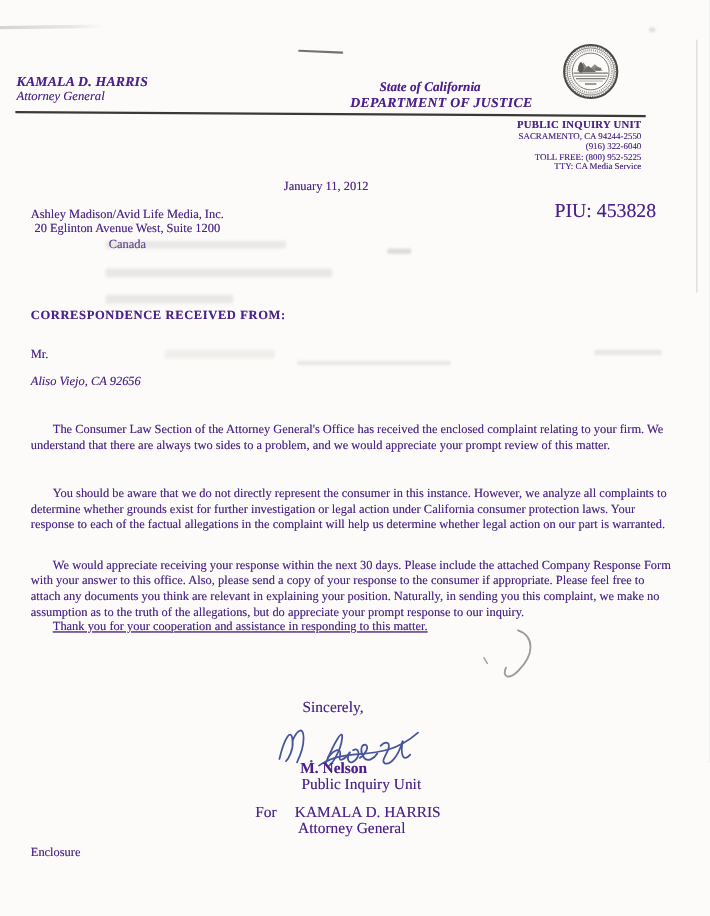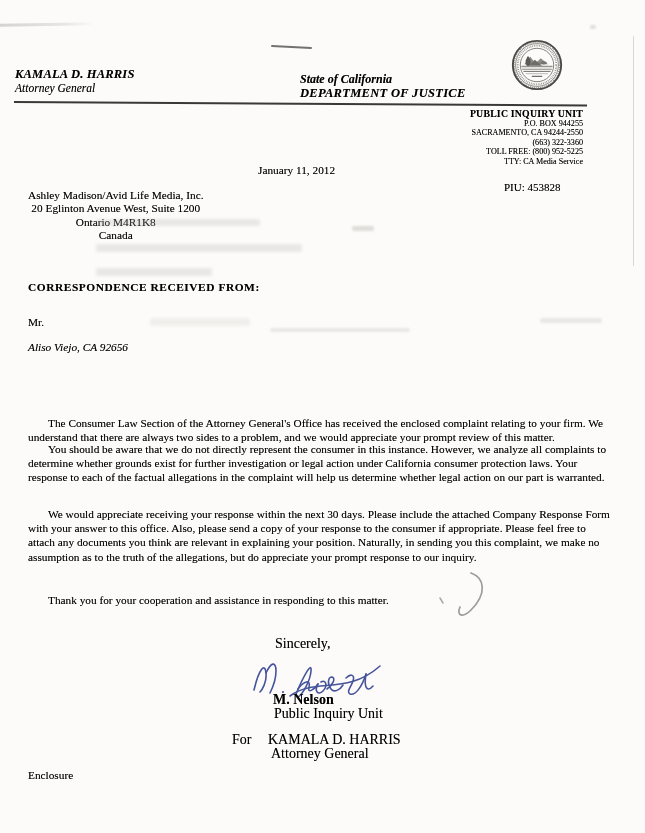--- a/index.html
+++ b/index.html
@@ -3,32 +3,32 @@
 <meta charset="utf-8">
 <style>
   html,body{margin:0;padding:0;background:#e8e8e6;}
   .page{
     position:relative;width:645px;height:833px;margin:0;
     background:#fcfbf9;overflow:hidden;
     font-family:"Liberation Serif", serif;
     color:#2e2d2b;
   }
   .abs{position:absolute;}
-  .txt{color:#000000;text-shadow:0 0 0.4px rgba(60,58,55,.55);}
+  .txt{color:#4c1d95;text-shadow:0 0 0.4px rgba(60,58,55,.55);}
   
   .hdr-name{font-size:12.5px;font-weight:bold;font-style:italic;letter-spacing:.2px;}
   .hdr-title{font-size:11.5px;font-style:italic;}
-  .hdr-state{font-size:12px;font-weight:bold;font-style:italic;text-align:left;}
-  .hdr-dept{font-size:12.5px;font-weight:bold;font-style:italic;letter-spacing:.3px;}
+  .hdr-state{font-size:12px;font-weight:bold;font-style:italic;text-align:center;}
+  .hdr-dept{font-size:12.5px;font-weight:bold;font-style:italic;text-align:right;letter-spacing:.3px;}
   .rule{height:2.2px;background:#3a3937;transform:rotate(0.35deg);transform-origin:left center;}
   
   .piu-block{text-align:right;line-height:9.6px;}
   .piu-title{font-size:9.8px;font-weight:bold;letter-spacing:.2px;}
   .piu-line{font-size:8.1px;}
-  .piu-ref{font-size:11px;}
+  .piu-ref{font-size:18px;}
   
   .body-line{font-size:11.3px;line-height:13.6px;}
   .para{font-size:11.3px;line-height:14.2px;width:585px;text-indent:20px;margin:0;}
   .heading{font-size:11.4px;font-weight:bold;letter-spacing:.55px;}
   .addr{line-height:13.4px;font-size:11.3px;text-align:center;}
   
   .smudge{background:#b9b6b2;opacity:.28;filter:blur(1.4px);border-radius:2px;}
   .speck{background:#a9a6a2;opacity:.35;filter:blur(1px);border-radius:2px;}
   .edge-line{width:1px;background:#cfcdc9;opacity:.8;}
   .streak{background:linear-gradient(90deg,#b5b3b0,#d8d6d3 70%,transparent);opacity:.55;height:3px;transform:rotate(-0.8deg);}
@@ -69,53 +69,51 @@
       <circle cx="23" cy="25.5" r="1.8" fill="#5d5b57"></circle>
       <ellipse cx="44" cy="32" rx="4" ry="2.2" fill="#76746f"></ellipse>
       <rect x="28" y="49.5" width="14" height="1.6" fill="#6b6965"></rect>
     </svg>
   </div>
 
   <div class="abs rule" style="left:14px;top:101px;width:573px;"></div>
 
   <div class="abs txt piu-block" style="left:330px;top:109px;width:253px;">
     <div class="piu-title">PUBLIC INQUIRY UNIT</div>
-    <div class="piu-line">P.O. BOX 944255</div>
     <div class="piu-line">SACRAMENTO, CA 94244-2550</div>
-    <div class="piu-line">(663) 322-3360</div>
+    <div class="piu-line">(916) 322-6040</div>
     <div class="piu-line">TOLL FREE: (800) 952-5225</div>
     <div class="piu-line">TTY: CA Media Service</div>
   </div>
 
   <div class="abs txt body-line" style="left:258px;top:164px;">January 11, 2012</div>
   <div class="abs txt piu-ref" style="left:504px;top:181px;">PIU: 453828</div>
 
   <div class="abs txt addr" style="left:28px;top:189px;">
     <div>Ashley Madison/Avid Life Media, Inc.</div>
     <div>20 Eglinton Avenue West, Suite 1200</div>
-    <div>Ontario M4R1K8</div>
     <div>Canada</div>
   </div>
 
   <div class="abs smudge" style="left:96px;top:219px;width:164px;height:7px;"></div>
   <div class="abs smudge" style="left:96px;top:244px;width:206px;height:8px;"></div>
   <div class="abs speck" style="left:352px;top:226px;width:22px;height:5px;"></div>
   <div class="abs smudge" style="left:96px;top:268px;width:116px;height:8px;"></div>
 
   <div class="abs txt heading" style="left:28px;top:281px;">CORRESPONDENCE RECEIVED FROM:</div>
   <div class="abs txt body-line" style="left:28px;top:316px;">Mr.</div>
   <div class="abs smudge" style="left:150px;top:318px;width:100px;height:8px;opacity:.18;"></div>
   <div class="abs speck" style="left:270px;top:328px;width:140px;height:4px;opacity:.22;"></div>
   <div class="abs speck" style="left:540px;top:318px;width:62px;height:5px;opacity:.22;"></div>
   <div class="abs txt body-line" style="left:28px;top:341px;font-style:italic;">Aliso Viejo, CA 92656</div>
 
-  <p class="abs txt para" style="left:28px;top:384px;margin-top:32px;">The Consumer Law Section of the Attorney General's Office has received the enclosed complaint relating to your firm.  We understand that there are always two sides to a problem, and we would appreciate your prompt review of this matter.</p>
+  <p class="abs txt para" style="left:28px;top:384px;">The Consumer Law Section of the Attorney General's Office has received the enclosed complaint relating to your firm.  We understand that there are always two sides to a problem, and we would appreciate your prompt review of this matter.</p>
   <p class="abs txt para" style="left:28px;top:442px;">You should be aware that we do not directly represent the consumer in this instance.  However, we analyze all complaints to determine whether grounds exist for further investigation or legal action under California consumer protection laws.  Your response to each of the factual allegations in the complaint will help us determine whether legal action on our part is warranted.</p>
   <p class="abs txt para" style="left:28px;top:507px;">We would appreciate receiving your response within the next 30 days.  Please include the attached Company Response Form with your answer to this office.  Also, please send a copy of your response to the consumer if appropriate.  Please feel free to attach any documents you think are relevant in explaining your position.  Naturally, in sending you this complaint, we make no assumption as to the truth of the allegations, but do appreciate your prompt response to our inquiry.</p>
-  <p class="abs txt para" style="left:28px;top:593px;">Thank you for your cooperation and assistance in responding to this matter.</p>
+  <p class="abs txt para" style="left:28px;top:563px;text-decoration:underline;">Thank you for your cooperation and assistance in responding to this matter.</p>
 
   <div class="abs" style="left:433px;top:570px;">
     <svg width="58" height="56" viewBox="0 0 58 56">
       <path d="M38,3 C52,8 54,24 38,40 C30,48 23,46 27,37" fill="none" stroke="#9d9c99" stroke-width="1.7" stroke-linecap="round"></path>
       <path d="M7,28 L10,33" stroke="#a8a7a4" stroke-width="1.5" stroke-linecap="round"></path>
     </svg>
   </div>
 
   <div class="abs txt sig-label" style="left:275px;top:637px;">Sincerely,</div>
 

